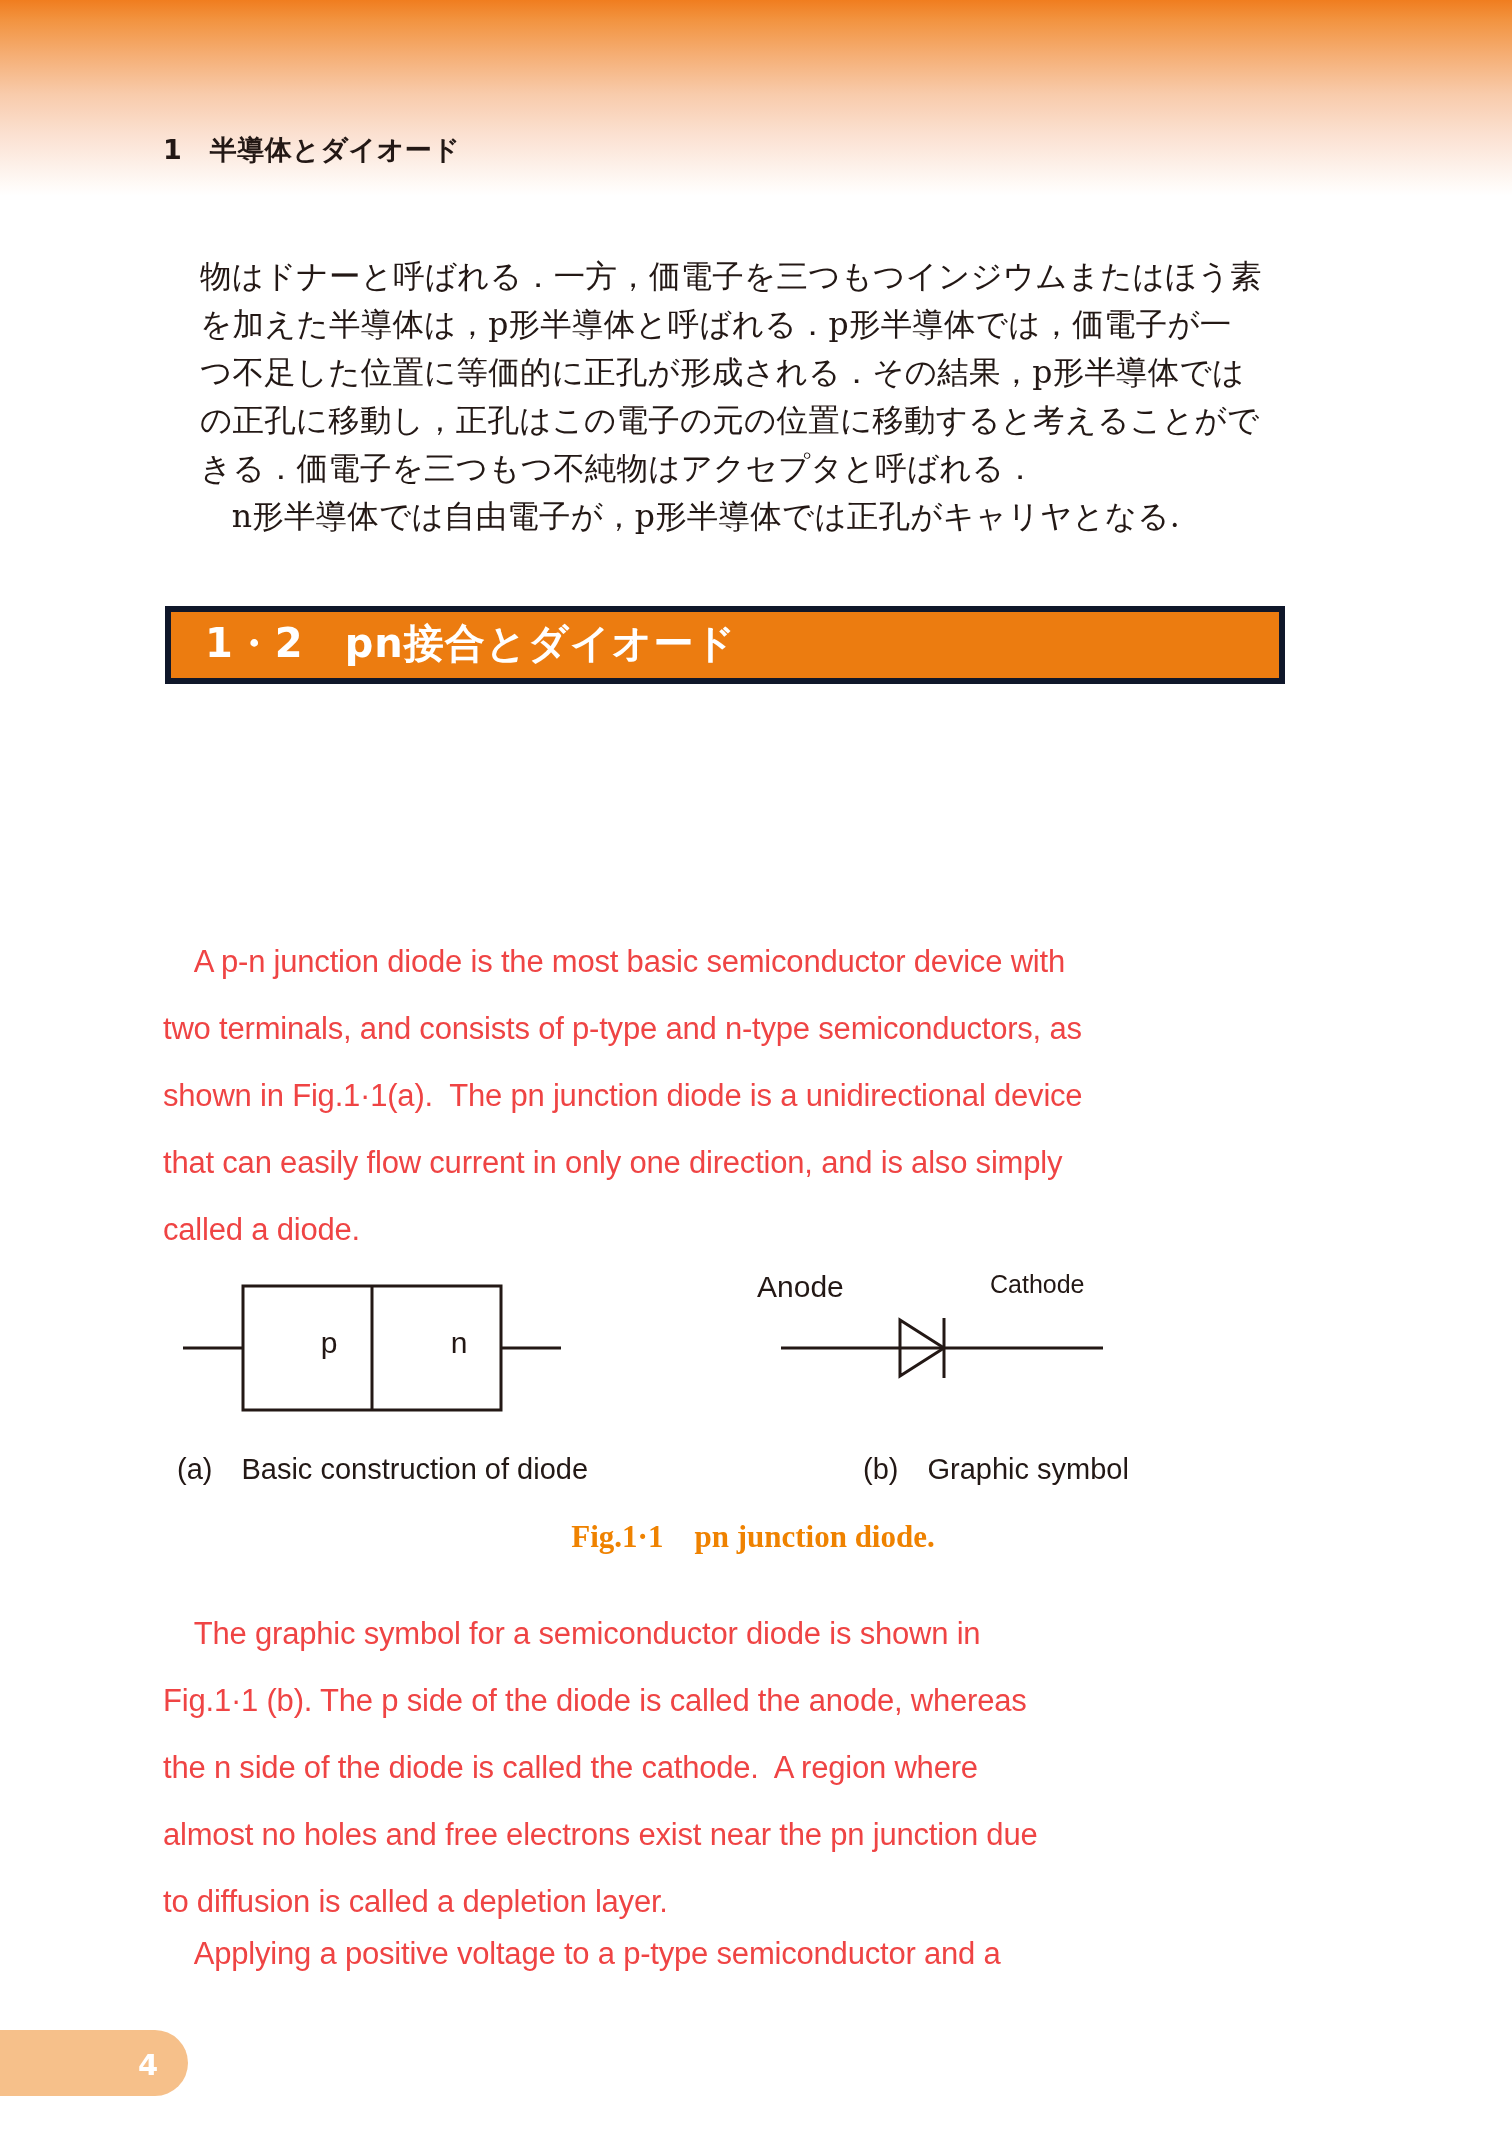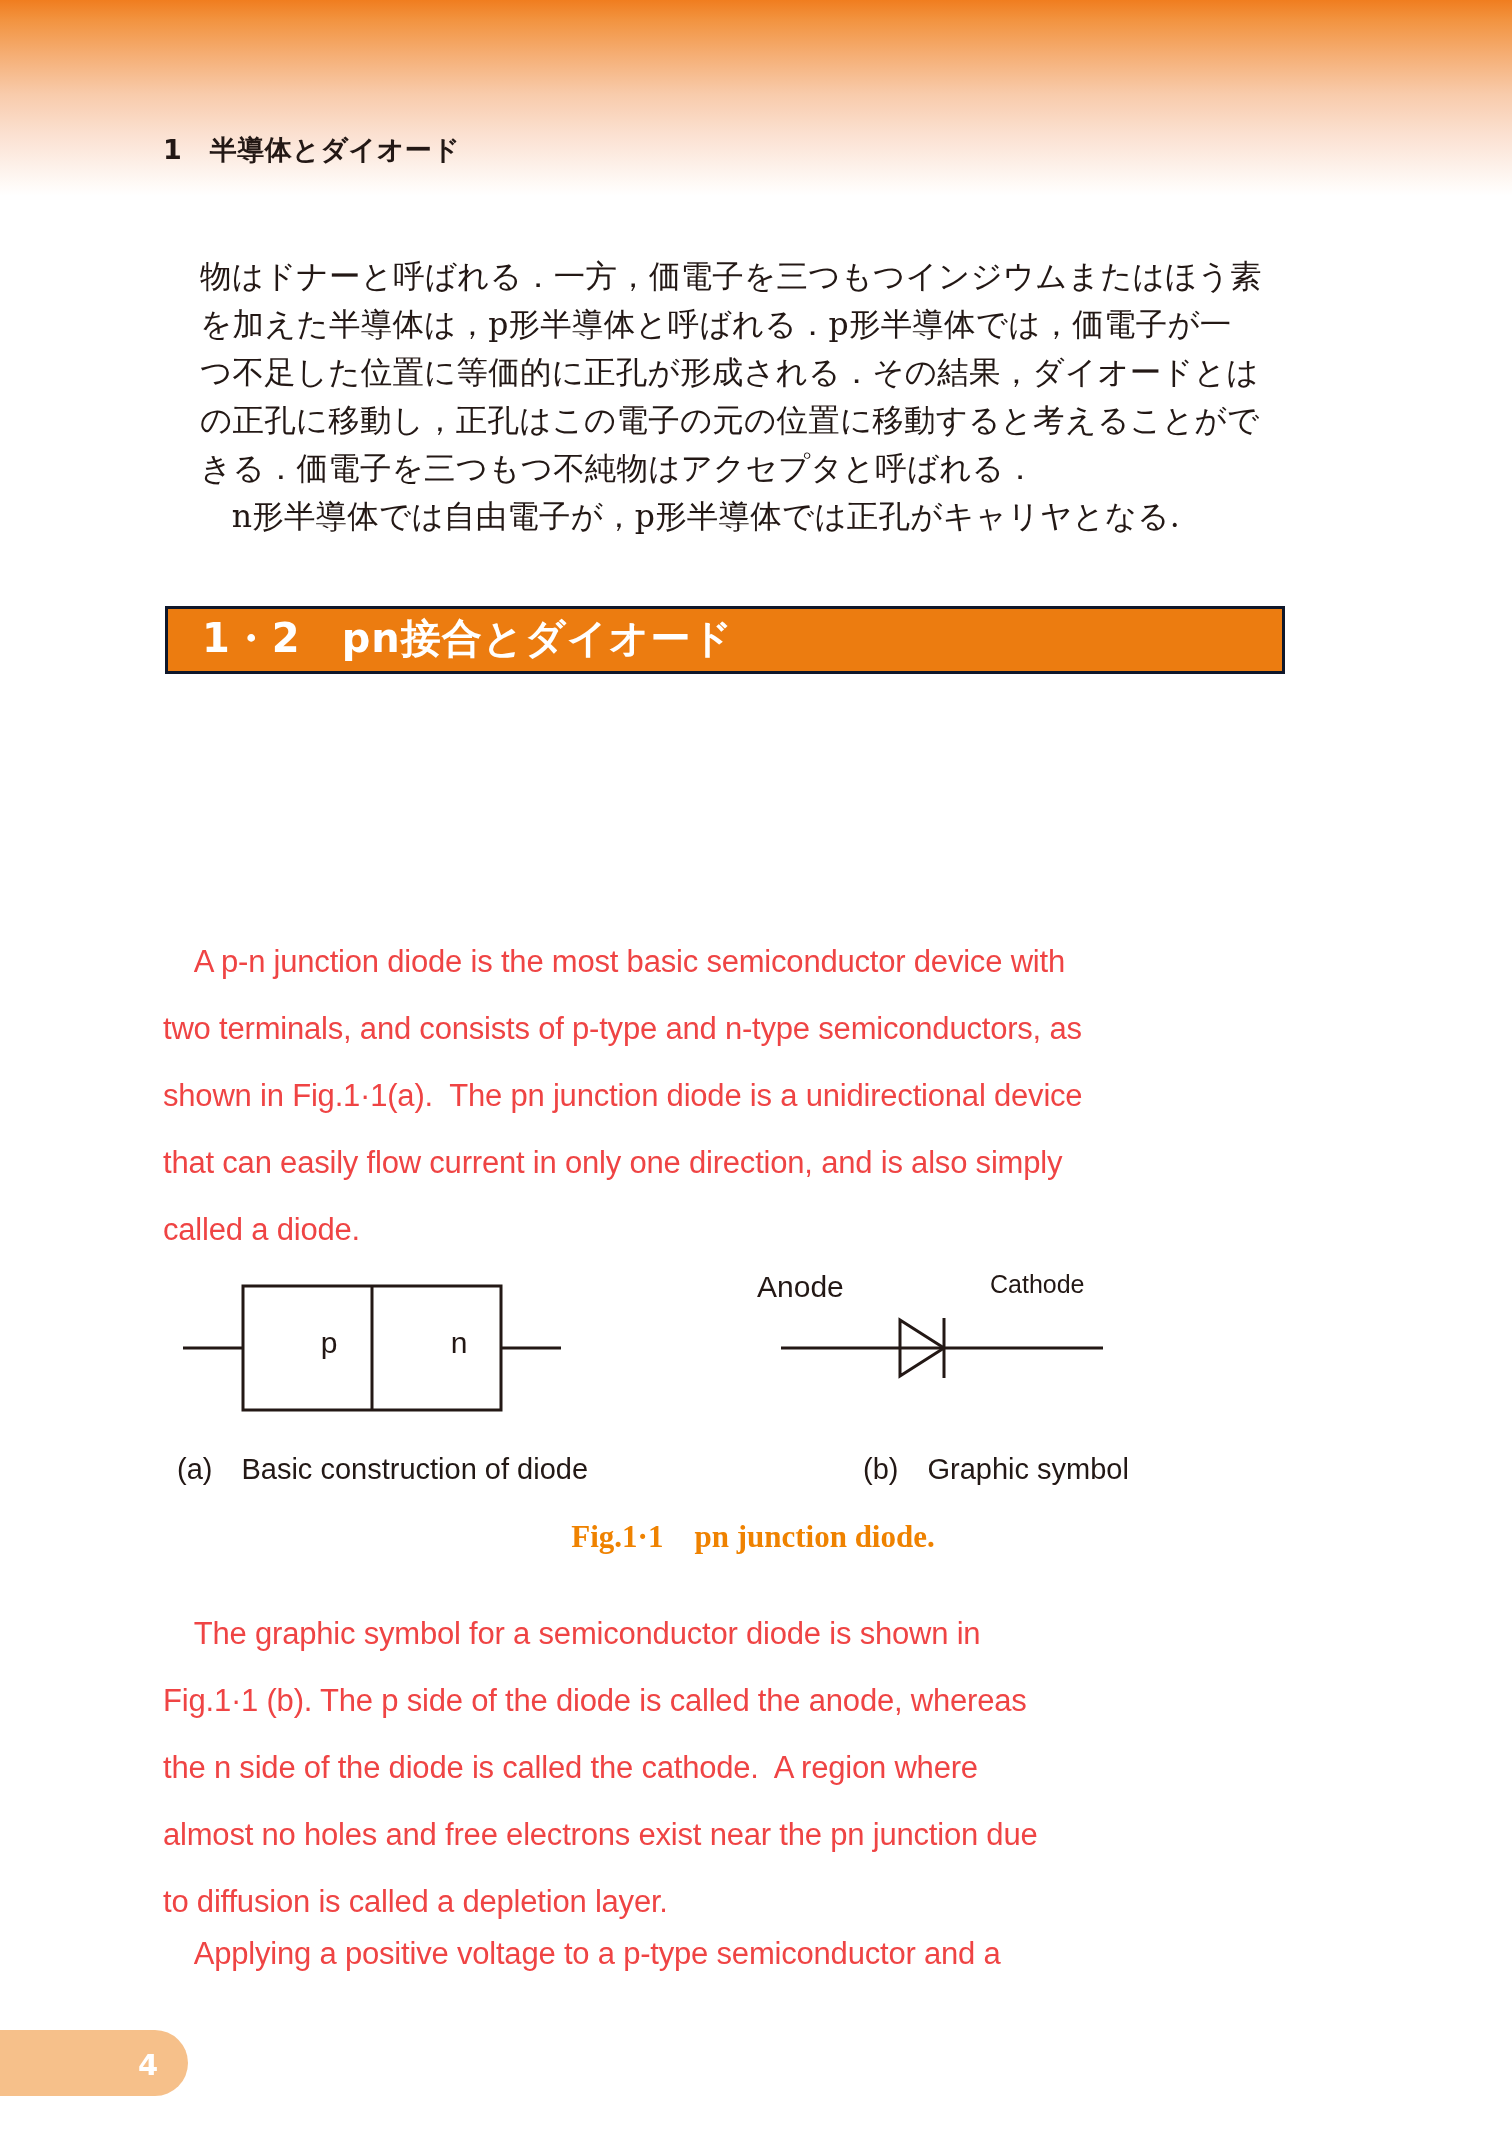--- a/index.html
+++ b/index.html
@@ -65,23 +65,23 @@
   }
   .jp-para .ln { display: block; white-space: pre; margin-left: 32px; }
   .jp-para .ln.ind { text-indent: 0; }
 
   
   .sec-head {
     position: absolute;
     left: 165px;
     top: 606px;
     width: 1120px;
-    height: 68px;
+    height: 78px;
     background: #ec7c10;
-    border: 3px solid #0f172a;
+    border: 6px solid #0f172a;
     box-sizing: border-box;
   }
   .sec-head-text {
     position: absolute;
     left: 34px;
     top: 50%;
     transform: translateY(-52%);
     color: #ffffff;
     font-family: "DejaVu Sans", sans-serif;
     font-weight: 700;
@@ -187,21 +187,21 @@
 
 <div class="top-band"></div>
 
 <div class="running-head">1　半導体とダイオード</div>
 
 <div class="page-body">
 
   <div class="jp-para">
     <span class="ln">物はドナーと呼ばれる．一方，価電子を三つもつインジウムまたはほう素</span>
     <span class="ln">を加えた半導体は，p形半導体と呼ばれる．p形半導体では，価電子が一</span>
-    <span class="ln">つ不足した位置に等価的に正孔が形成される．その結果，ダイオードとは</span>
+    <span class="ln">つ不足した位置に等価的に正孔が形成される．その結果，p形半導体では</span>
     <span class="ln">の正孔に移動し，正孔はこの電子の元の位置に移動すると考えることがで</span>
     <span class="ln">きる．価電子を三つもつ不純物はアクセプタと呼ばれる．</span>
     <span class="ln ind">　n形半導体では自由電子が，p形半導体では正孔がキャリヤとなる.</span>
   </div>
 
   <div class="sec-head">
     <div class="sec-head-text">1・2　pn接合とダイオード</div>
   </div>
 
 

